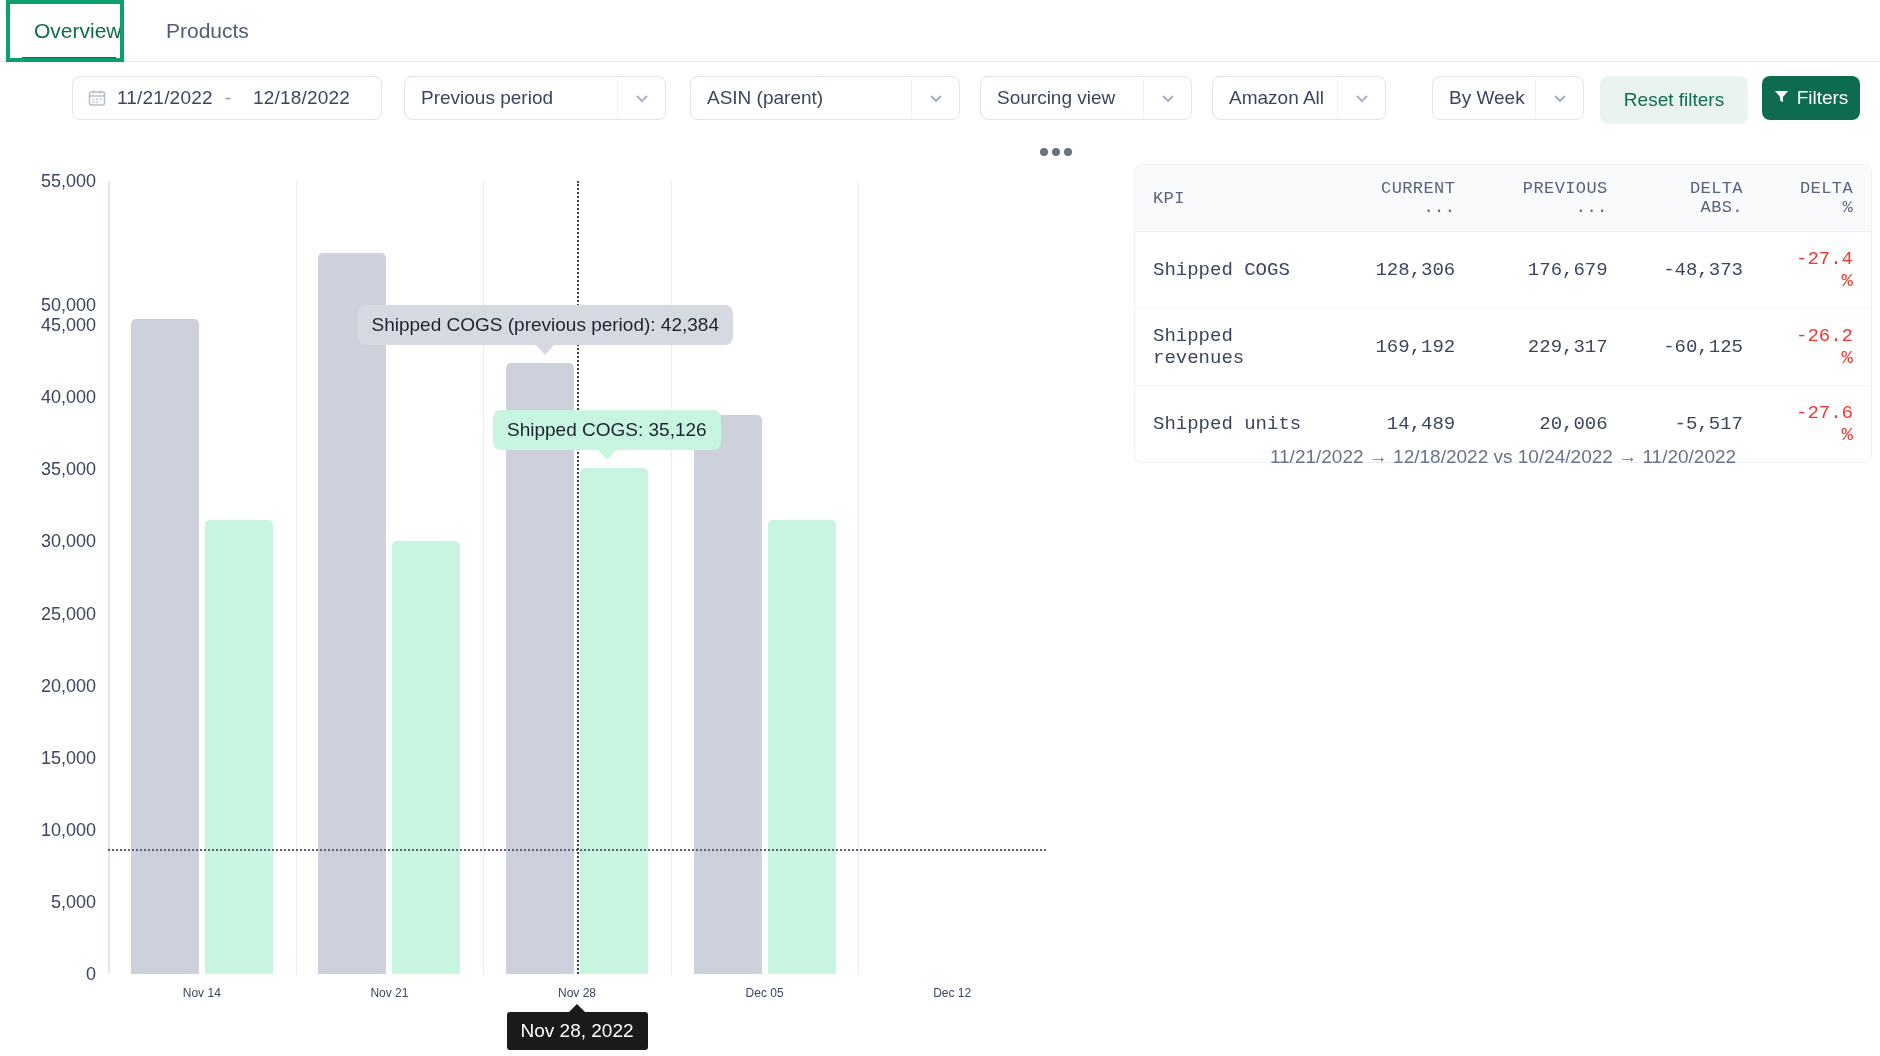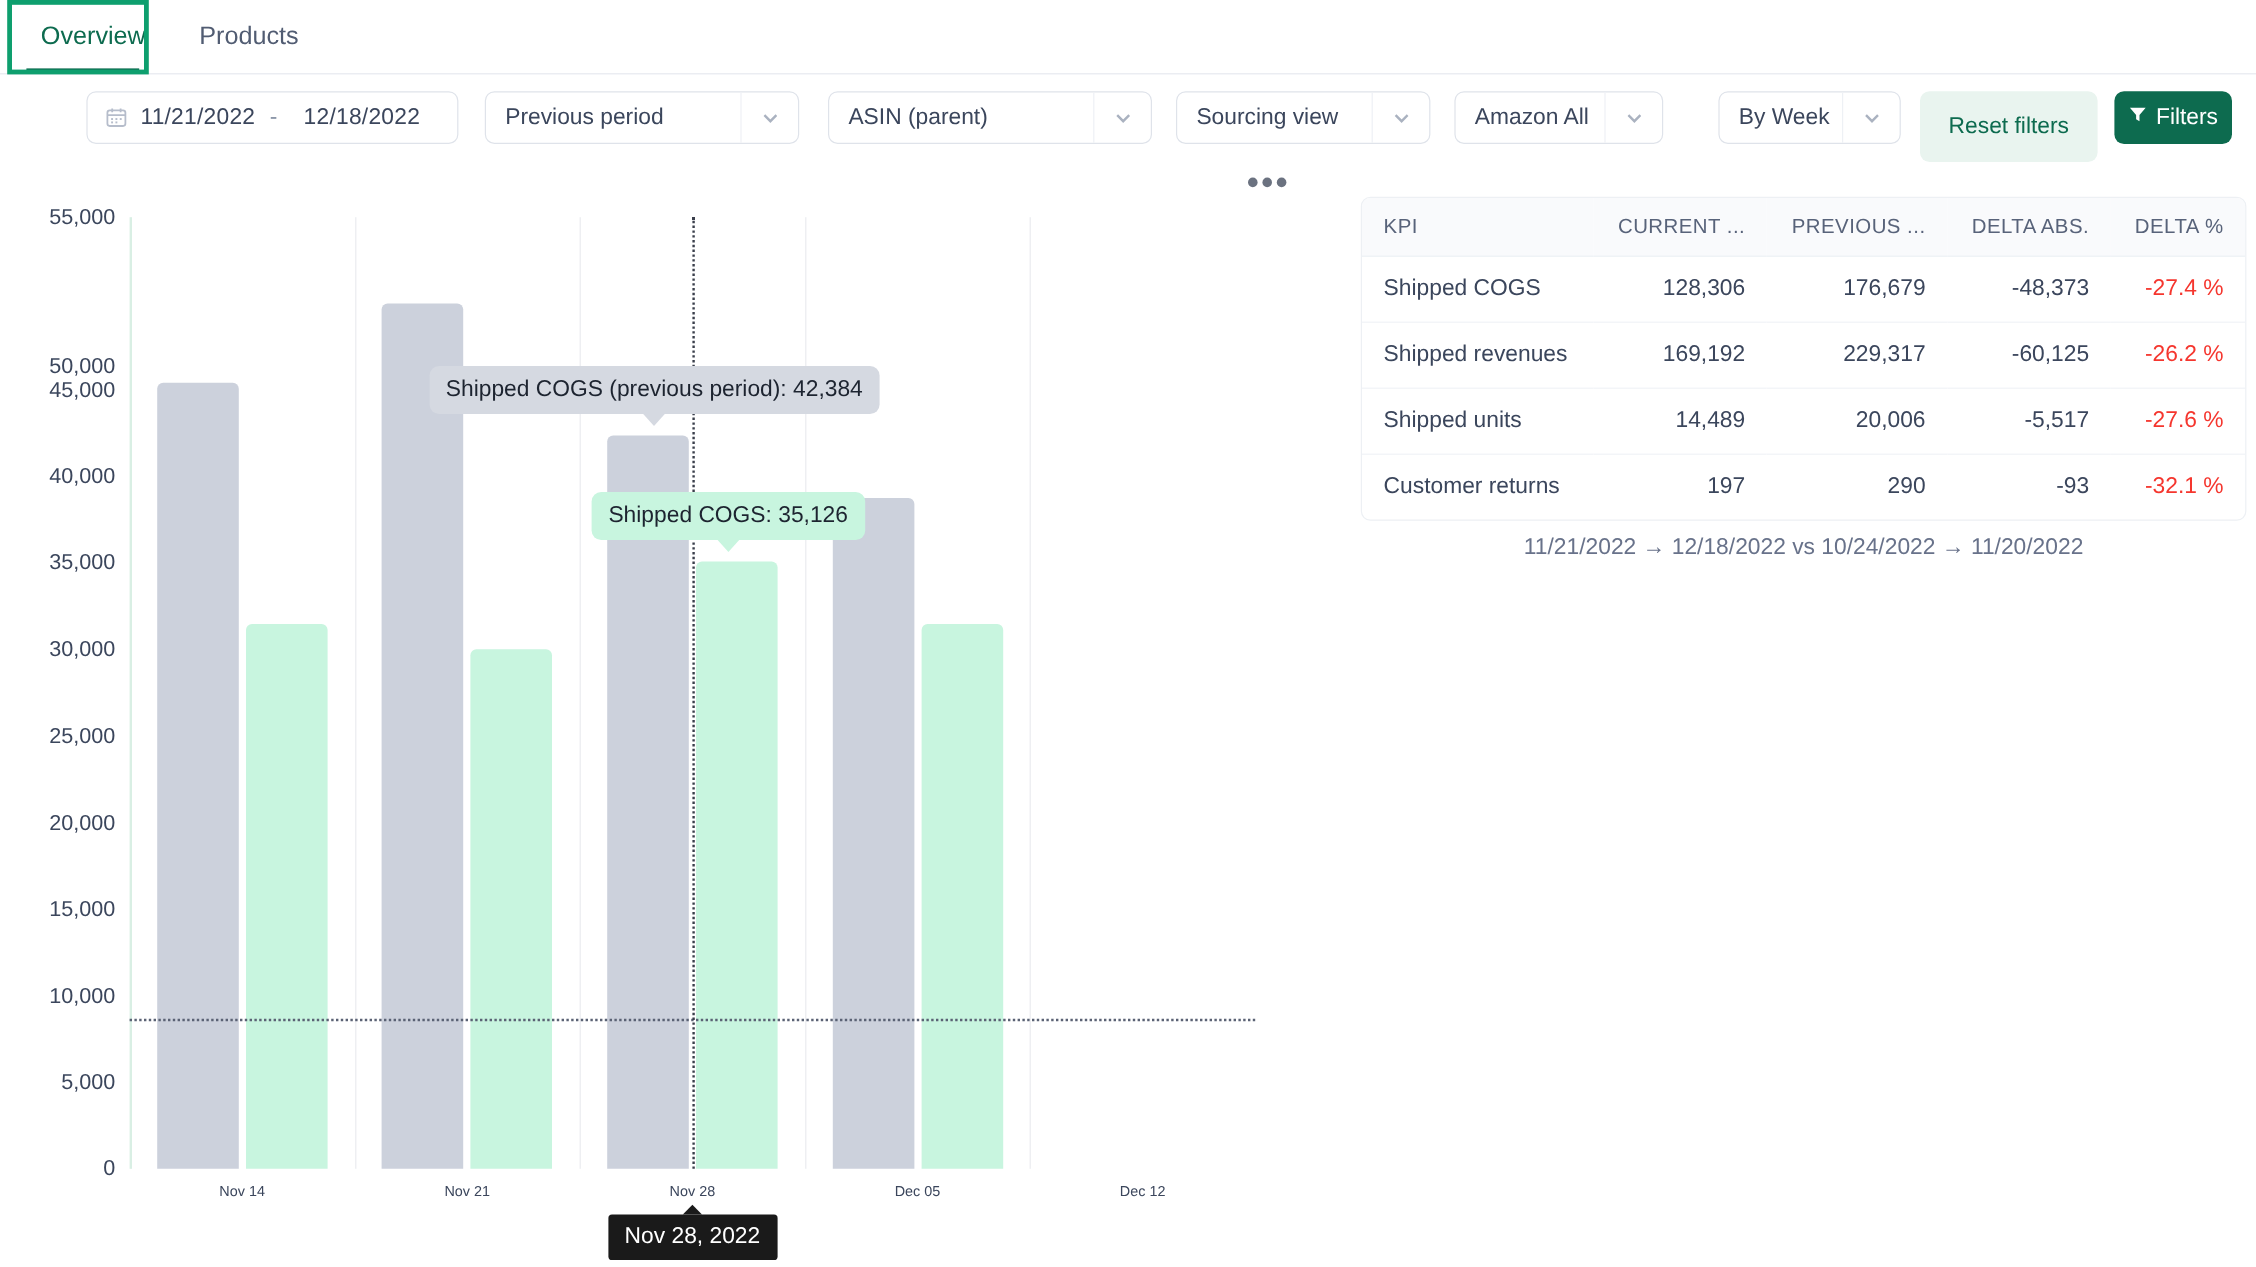--- a/index.html
+++ b/index.html
@@ -52,21 +52,21 @@
   #date-control .cal { margin-left: 14px; display: flex; align-items: center; }
   #date-control .dtext { margin-left: 10px; letter-spacing: .2px; }
   #date-control .dsep { margin: 0 12px; color: #8893a6; }
   #cmp-control   { left: 404px; width: 262px; }
   #asin-control  { left: 690px; width: 270px; }
   #src-control   { left: 980px; width: 212px; }
   #amz-control   { left: 1212px; width: 174px; }
   #gran-control  { left: 1432px; width: 152px; }
 
   .btn-reset {
-    position: absolute; left: 1600px; top: 14px; height: 59px; width: 148px;
+    position: absolute; left: 1600px; top: 14px; height: 48px; width: 148px;
     background: #e9f4ef; color: #0d6b4f; border: none; border-radius: 8px;
     font-size: 19px; font-family: inherit; cursor: pointer;
   }
   .btn-filters {
     position: absolute; left: 1762px; top: 14px; height: 44px; width: 98px;
     background: #0d6b4f; color: #fff; border: none; border-radius: 8px;
     font-size: 19px; font-family: inherit; cursor: pointer;
     display: flex; align-items: center; justify-content: center; gap: 8px;
   }
   .btn-filters svg { width: 15px; height: 15px; fill: #fff; }
@@ -129,21 +129,21 @@
   }
 
   
   .legend { position: absolute; left: 190px; top: 1020px; height: 32px; display: flex; align-items: center; }
 
   
   .kpi {
     position: absolute; left: 1134px; top: 164px; width: 738px;
     border: 1px solid #edf0f4; border-radius: 8px; background: #fff; overflow: hidden;
   }
-  .kpi table { width: 100%; border-collapse: collapse; }
+  .kpi table { width: 100%; border-collapse: collapse; font-family: Liberation Mono, monospace; }
   .kpi thead th {
     background: #f9fafc; font-size: 17px; color: #58637a; font-weight: 400;
     letter-spacing: .4px; padding: 14px 18px; text-align: right;
     border-bottom: 1px solid #edf0f4;
   }
   .kpi thead th.first { text-align: left; }
   .kpi tbody td {
     font-size: 19px; color: #3b465c; padding: 16px 18px; text-align: right;
     border-bottom: 1px solid #f1f3f7;
   }
@@ -317,23 +317,16 @@
           <td>-60,125</td>
           <td class="neg">-26.2 %</td>
         </tr>
         <tr>
           <td class="first">Shipped units</td>
           <td>14,489</td>
           <td>20,006</td>
           <td>-5,517</td>
           <td class="neg">-27.6 %</td>
         </tr>
-        <tr>
-          <td class="first">Customer returns</td>
-          <td>197</td>
-          <td>290</td>
-          <td>-93</td>
-          <td class="neg">-32.1 %</td>
-        </tr>
       </tbody>
   </table>
 </div>
 <div class="cmp-note">11/21/2022 → 12/18/2022 vs 10/24/2022 → 11/20/2022</div>
 
 </body></html>

